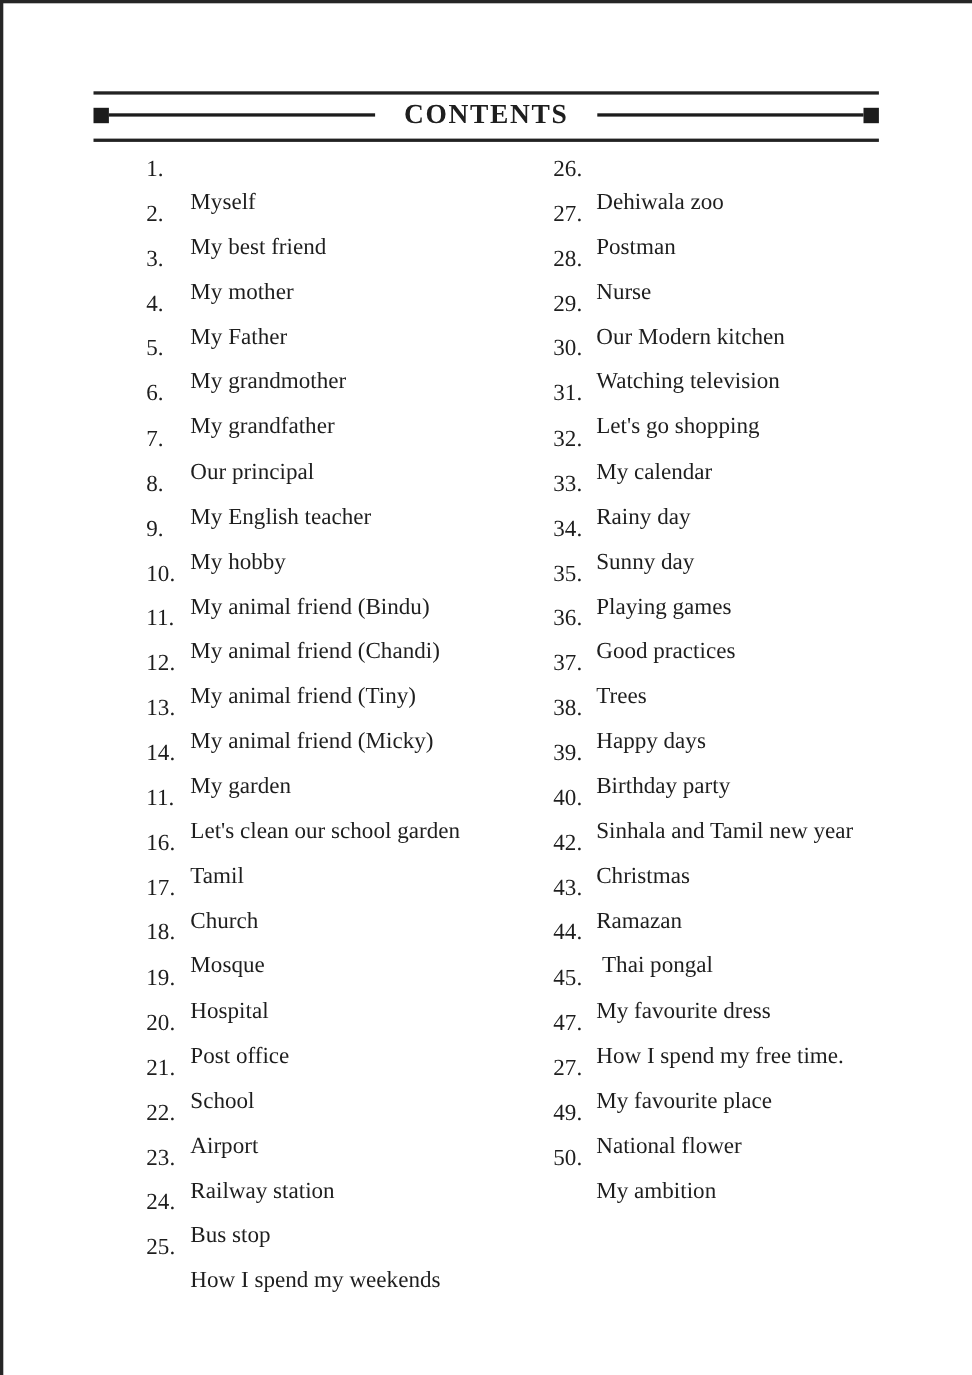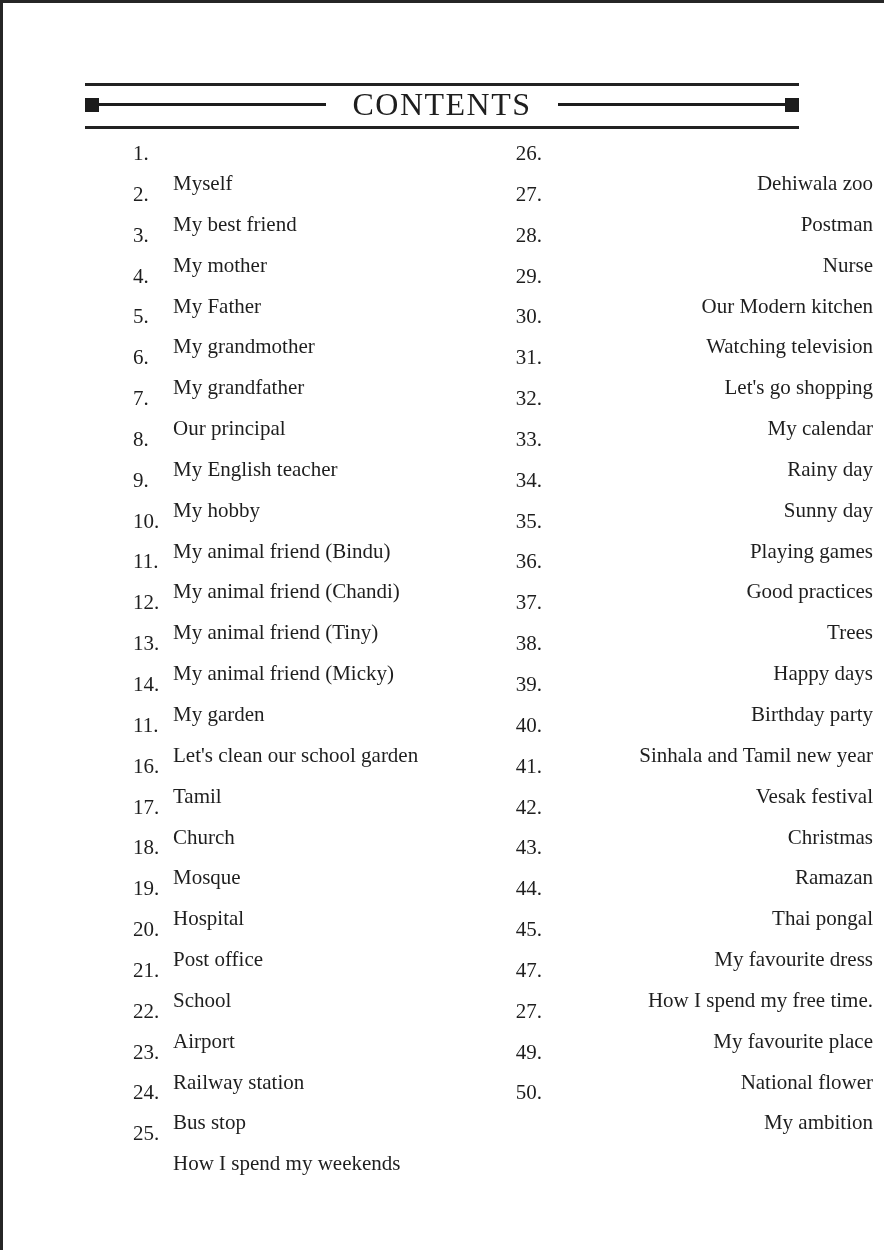--- a/index.html
+++ b/index.html
@@ -25,32 +25,32 @@
   .rule-top { top: 0; }
   .rule-bottom { top: 43px; }
   .mid {
     position: absolute; left: 0; right: 0; top: 12px; height: 19px;
     display: flex; align-items: center;
   }
   .sq { width: 14px; height: 14px; background: #1c1c1c; flex: 0 0 auto; }
   .hline { flex: 1 1 auto; height: 3px; background: #1c1c1c; margin: 0 0; }
   .title {
     margin: 0 26px; padding: 0;
-    font-size: 32px; font-weight: normal; letter-spacing: 1.5px;
+    font-size: 25px; font-weight: bold; letter-spacing: 1.5px;
     line-height: 19px;
     white-space: nowrap;
   }
 
   
   .toc-col {
     position: absolute; top: 141px;
     margin: 0; padding: 0; list-style: none;
   }
   .col-left  { left: 133px; width: 365px; }
-  .col-right { left: 503px; width: 370px; text-align: right; }
+  .col-right { left: 503px; width: 370px; }
   .toc-item {
     height: 40.85px;
     display: flex; align-items: flex-start;
     font-size: 21px; line-height: 1.15;
   }
   .num { width: 40px; flex: 0 0 auto; }
   .col-right .num { width: 39px; }
   .label { flex: 1 1 auto; white-space: pre-wrap; margin-top: 30px; }
 </style>
 </head>
@@ -269,24 +269,20 @@
       <li class="toc-item">
         <span class="num">39.</span>
         <span class="label">Birthday party</span>
       </li>
 
       <li class="toc-item">
         <span class="num">40.</span>
         <span class="label">Sinhala and Tamil new year</span>
       </li>
 
-      <li class="toc-item">
-        <span class="num">41.</span>
-        <span class="label">Vesak festival</span>
-      </li>
 
       <li class="toc-item">
         <span class="num">42.</span>
         <span class="label">Christmas</span>
       </li>
 
       <li class="toc-item">
         <span class="num">43.</span>
         <span class="label">Ramazan</span>
       </li>

